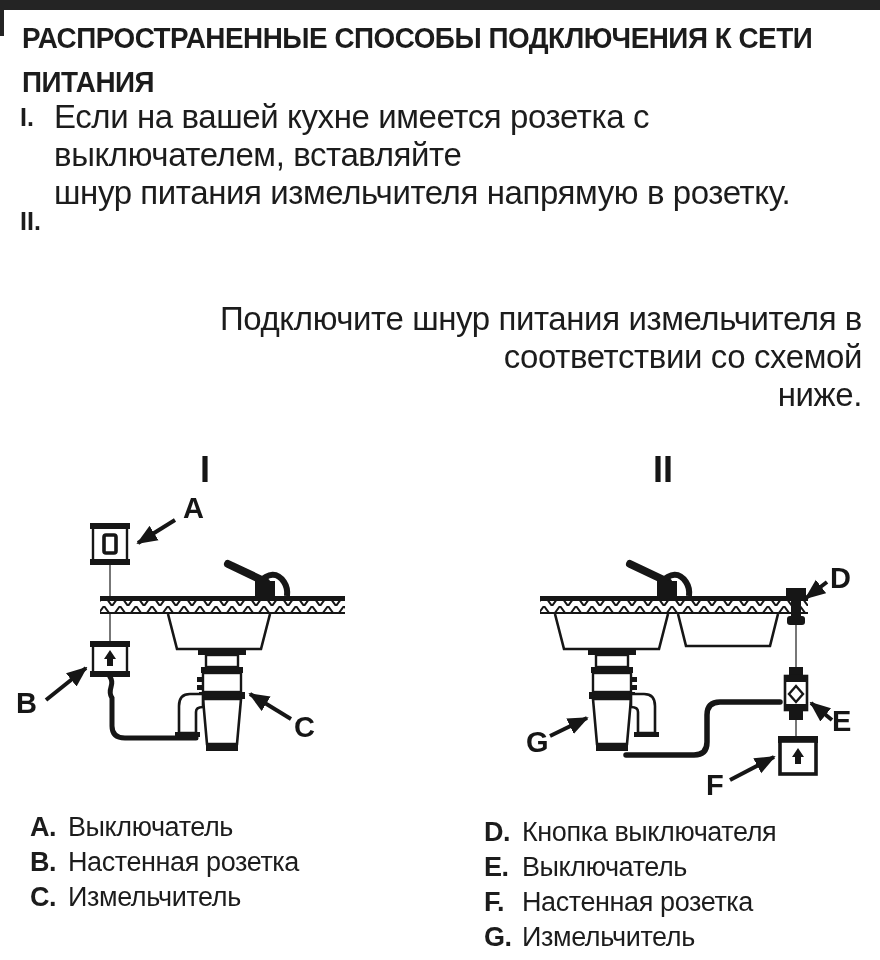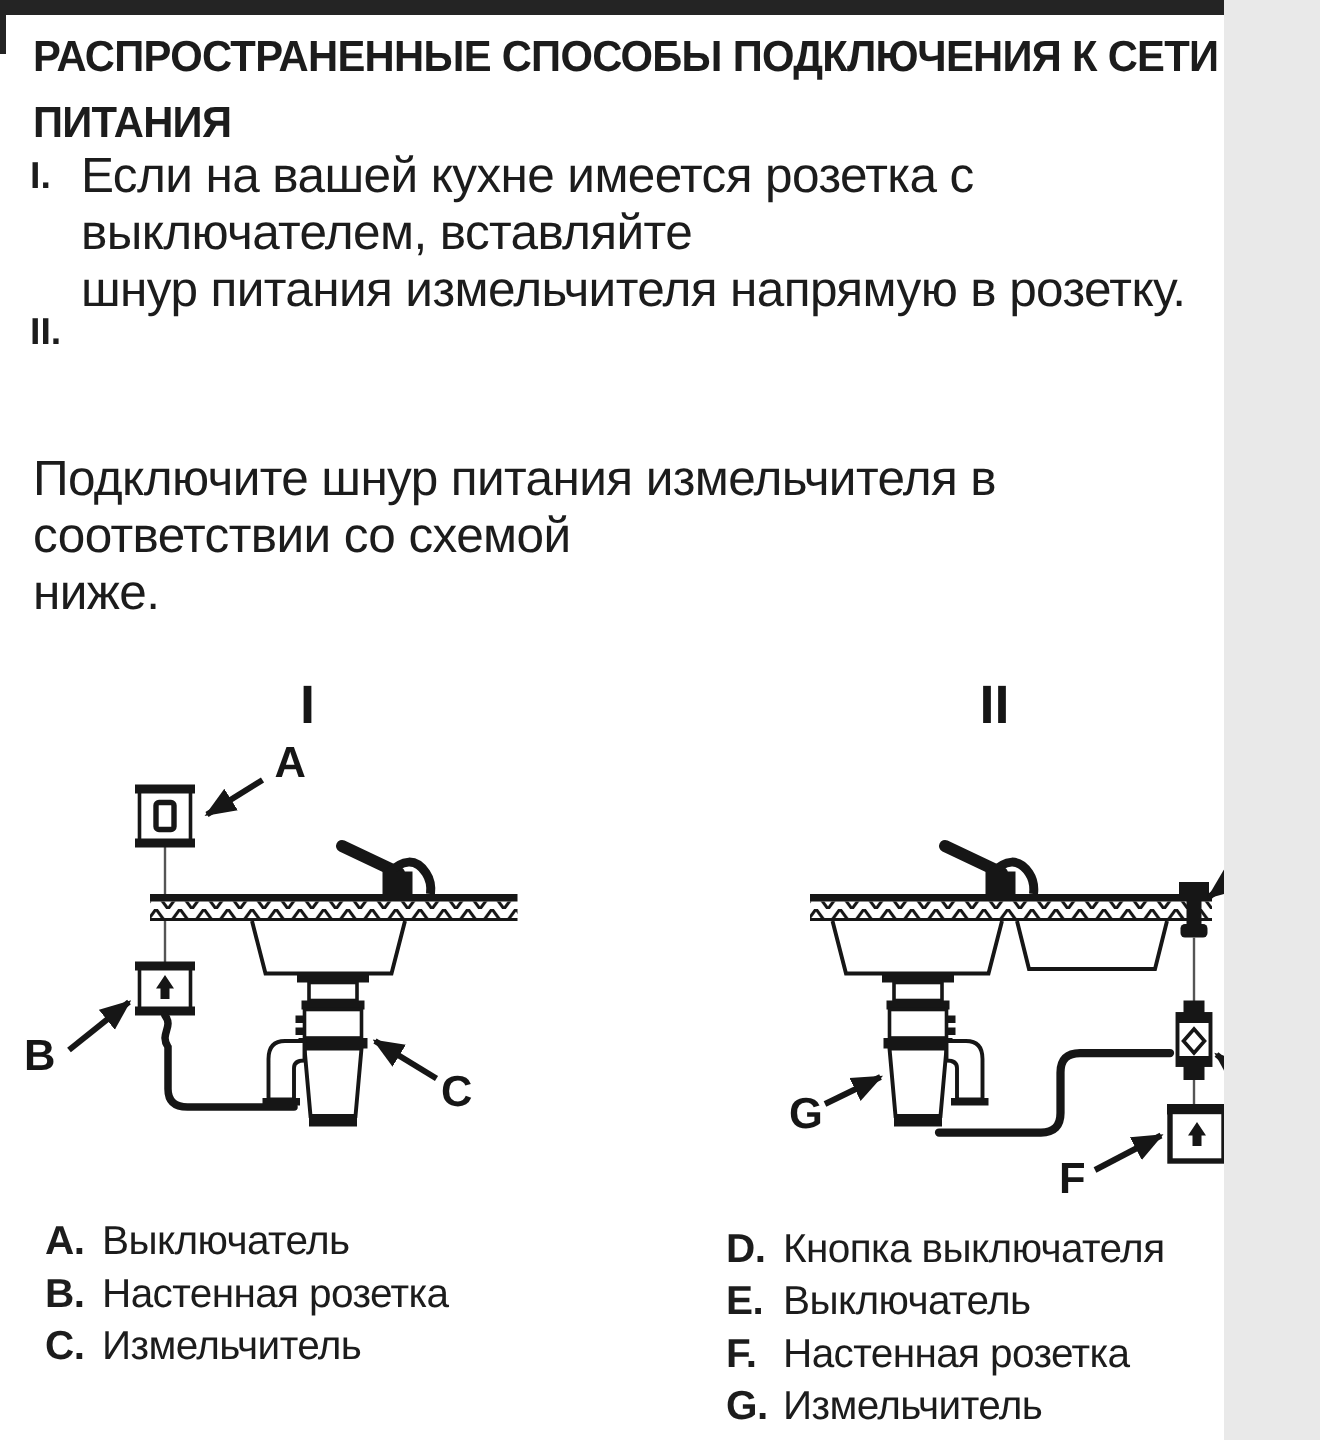--- a/index.html
+++ b/index.html
@@ -1,36 +1,36 @@
 <!DOCTYPE html>
 <html><head>
 <meta charset="utf-8">
 <style>
   * { margin:0; padding:0; box-sizing:border-box; }
   html,body { background:#e9e9e9; }
   .page {
-    position:relative; width:816px; height:960px; background:#ffffff;
+    position:relative; width:880px; height:960px; background:#ffffff;
     font-family:"Liberation Sans","DejaVu Sans",sans-serif; color:#1c1c1c;
     overflow:hidden;
   }
   .top-bar { position:absolute; left:0; top:0; width:880px; height:10px; background:#242424; }
   .edge-sliver { position:absolute; left:0; top:0; width:4px; height:36px; background:#242424; }
   .heading {
     position:absolute; left:22px; top:16px; width:840px;
     font-size:29px; font-weight:700; line-height:44px; letter-spacing:-0.5px;
     white-space:pre-line; transform:scaleX(0.96); transform-origin:left top;
   }
   .list-item { position:absolute; display:flex; width:850px; }
   .item-1 { left:20px; top:98px; }
   .item-2 { left:20px; top:202px; }
   .marker { width:34px; font-size:25px; font-weight:700; line-height:38px; flex:0 0 34px; }
   .item-text, .note {
     font-size:33px; line-height:38px; letter-spacing:-0.4px; white-space:pre-line;
   }
-  .note { position:absolute; left:22px; top:300px; width:840px; }
+  .note { position:absolute; left:22px; top:300px; width:840px;text-align:right; }
   .diagrams { position:absolute; left:0; top:430px; width:880px; height:380px; display:flex; }
   .diagram { width:440px; height:380px; }
   svg text.callout { font-family:"Liberation Sans","DejaVu Sans",sans-serif; font-size:29px; font-weight:700; fill:#161616; }
   svg text.numeral { font-family:"Liberation Sans","DejaVu Sans",sans-serif; font-size:36px; font-weight:700; fill:#161616; }
   .legend { position:absolute; font-size:27px; letter-spacing:-0.4px; }
   .legend-left { left:30px; top:810px; }
   .legend-right { left:484px; top:815px; }
   .legend-row { display:flex; line-height:35px; }
   .legend-letter { font-weight:700; width:38px; flex:0 0 38px; }
 </style>

